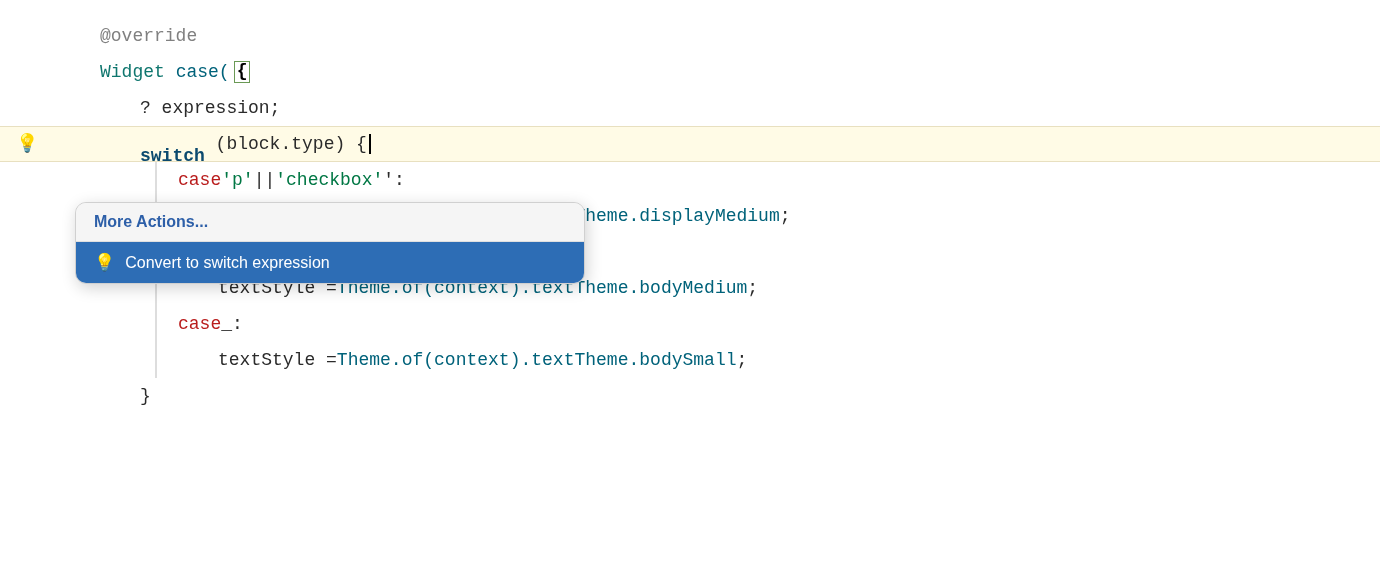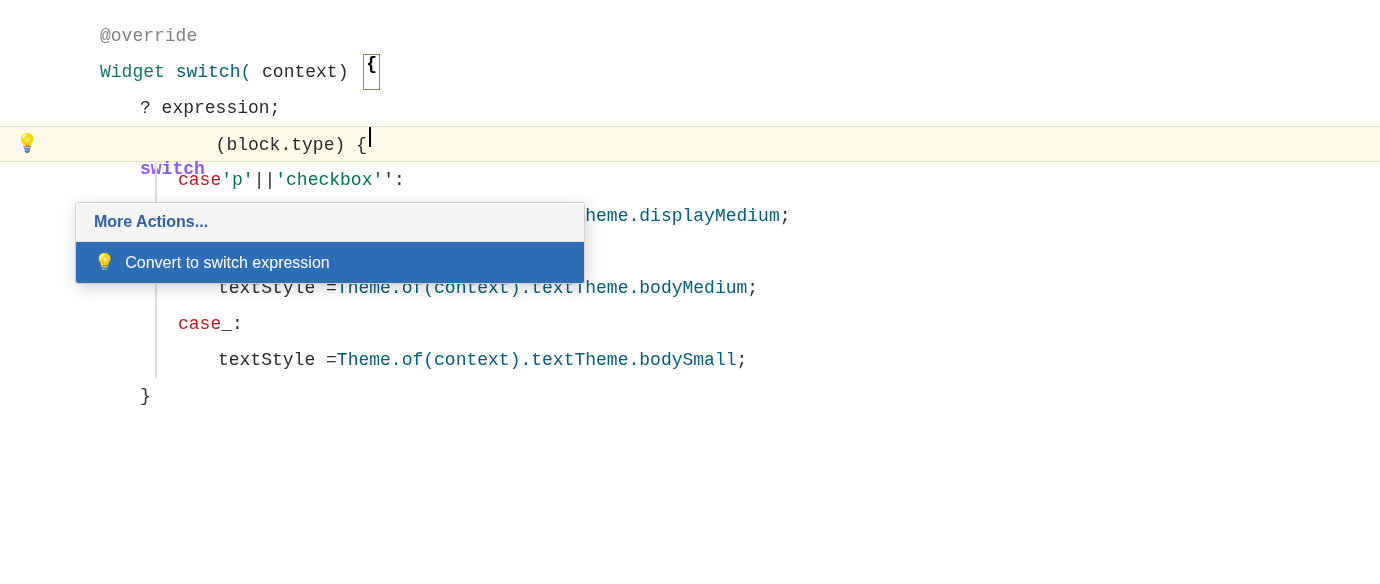--- a/index.html
+++ b/index.html
@@ -15,20 +15,21 @@
     .editor-area {
       width: 100%;
       height: 100%;
       background: #ffffff;
       position: relative;
       padding: 18px 0 0 0;
     }
 
     .code-line {
       display: flex;
+      align-items: center;
       height: 36px;
       padding: 0 0 0 52px;
       position: relative;
       font-size: 18px;
       line-height: 36px;
       white-space: nowrap;
     }
 
     .code-line.highlighted {
       background: #fffbe6;
@@ -39,21 +40,21 @@
     .gutter-icon {
       position: absolute;
       left: 16px;
       top: 50%;
       transform: translateY(-50%);
       font-size: 18px;
     }
 
     
     .c-annotation { color: #808080; }
-    .c-keyword { color: #8b5cf6; font-weight: bold; margin-top: 24px; }
+    .c-keyword { color: #0c4a6e; font-weight: bold; margin-top: 24px; }
     .c-type { color: #0f766e; }
     .c-green { color: #007744; }
     .c-teal { color: #00627a; }
     .c-purple { color: #b91c1c; }
     .c-dark { color: #2b2b2b; }
 
     .indent1 { padding-left: 100px; }
     .indent2 { padding-left: 140px; }
 
     
@@ -80,21 +81,21 @@
     
     .context-menu {
       position: absolute;
       top: 202px;
       left: 75px;
       width: 510px;
       background: #f5f5f5;
       border: 1px solid #d0d0d0;
       box-shadow: 2px 4px 16px rgba(0,0,0,0.18);
       z-index: 100;
-      border-radius: 3px;
+      border-radius: 11px;
       overflow: hidden;
     }
 
     .menu-item-more {
       padding: 10px 18px;
       font-size: 16px;
       font-family: -apple-system, BlinkMacSystemFont, 'Segoe UI', sans-serif;
       color: #2d5fa8;
       font-weight: 600;
       background: #f5f5f5;
@@ -132,22 +133,21 @@
 
 <div class="editor-area">
 
   <div class="code-line indent1">
     <span class="c-annotation">@override</span>
   </div>
 
   <div class="code-line indent1">
     <span class="c-type">Widget</span>
     <span>&nbsp;</span>
-    <span class="c-teal">switch(</span>
-    <span class="c-dark">&nbsp;context)&nbsp;</span>
+    <span class="c-teal">case(</span>
     <span class="bracket-box">{</span>
   </div>
 
   <div class="code-line indent2">
     <span class="c-dark">? expression;</span>
   </div>
 
   <div class="code-line indent2 highlighted">
     <span class="gutter-icon">💡</span>
     <span class="c-keyword">switch</span>

